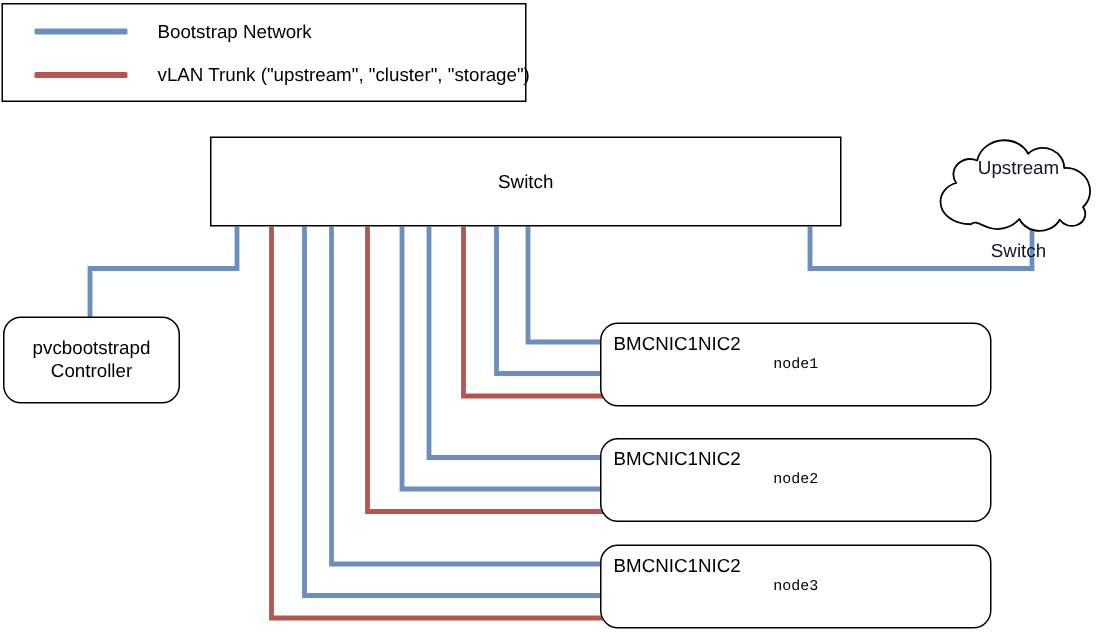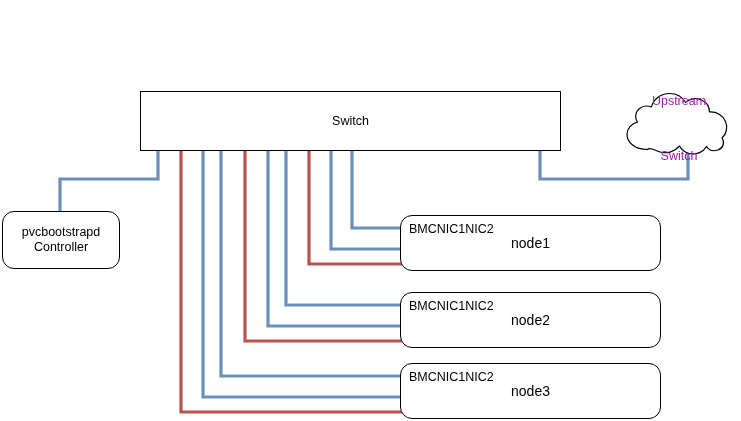--- a/index.html
+++ b/index.html
@@ -134,45 +134,46 @@
   }
   .node-name {
     position: absolute;
     left: 0;
     top: 0;
     width: 100%;
     height: 100%;
     display: flex;
     align-items: center;
     justify-content: center;
-    font-size: 14px;
+    font-size: 10px;
     color: #000000;
     pointer-events: none;
+    font-family: Liberation Mono, monospace;
   }
 
   
   .cloud-wrap {
     position: absolute;
     left: 621px;
     top: 88px;
     width: 116px;
     height: 72px;
   }
   .cloud-label {
     position: absolute;
     left: 0;
-    top: 4px;
+    top: 15px;
     width: 100%;
     height: 100%;
     display: flex;
     flex-direction: column;
     align-items: center;
     justify-content: center;
     font-size: 12.5px;
-    color: #a21caf;
+    color: #0f172a;
     line-height: 1.22;
     text-align: center;
     padding-top: 2px;
     box-sizing: border-box;
     gap: 39px;
   }
 </style>
 </head>
 <body>
 
@@ -192,20 +193,30 @@
       <path stroke="#6c8ebf" d="M286,151 L286,305 L402,305"></path>
       <path stroke="#6c8ebf" d="M268,151 L268,326 L402,326"></path>
       <path stroke="#b85450" d="M245,151 L245,341 L402,341"></path>
 
       <path stroke="#6c8ebf" d="M221,151 L221,376 L402,376"></path>
       <path stroke="#6c8ebf" d="M203,151 L203,397 L402,397"></path>
       <path stroke="#b85450" d="M181,151 L181,412 L402,412"></path>
     </g>
   </svg>
 
+  <div class="legend">
+    <div class="legend-row r1">
+      <span class="legend-swatch" style="background:#6c8ebf"></span>
+      <span class="legend-label">Bootstrap Network</span>
+    </div>
+    <div class="legend-row r2">
+      <span class="legend-swatch" style="background:#b85450"></span>
+      <span class="legend-label">vLAN Trunk ("upstream", "cluster", "storage")</span>
+    </div>
+  </div>
 
   <div class="node-shape switch-box">
     <span class="switch-label">Switch</span>
   </div>
 
   <div class="node-shape controller-box">
     <div class="controller-label">
       <span>pvcbootstrapd</span>
       <span>Controller</span>
     </div>

